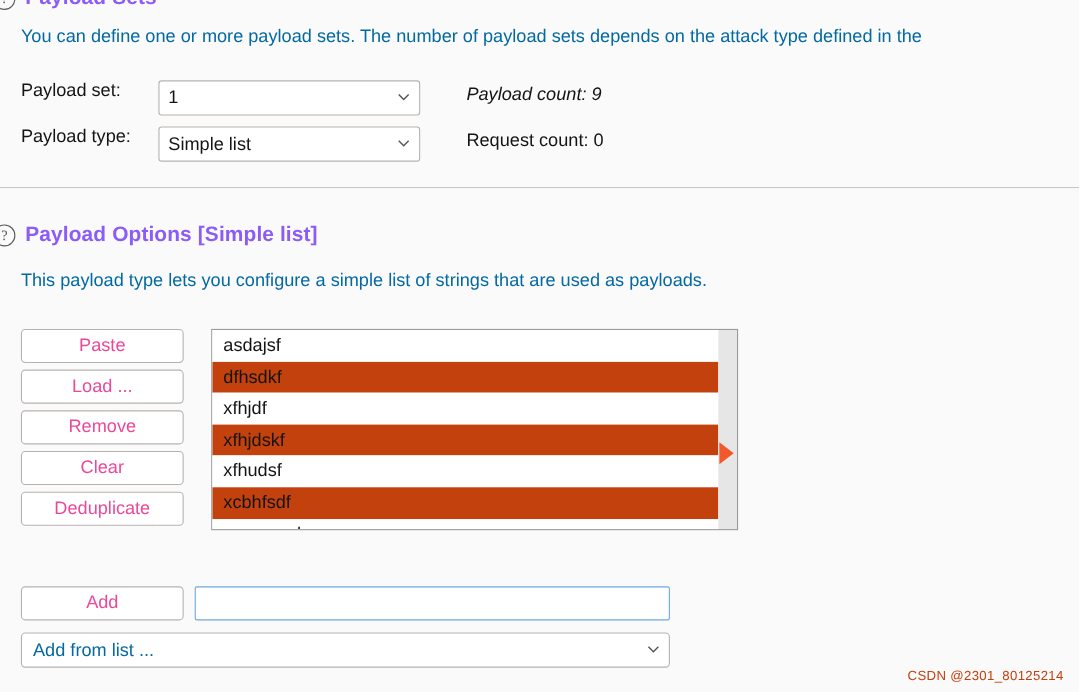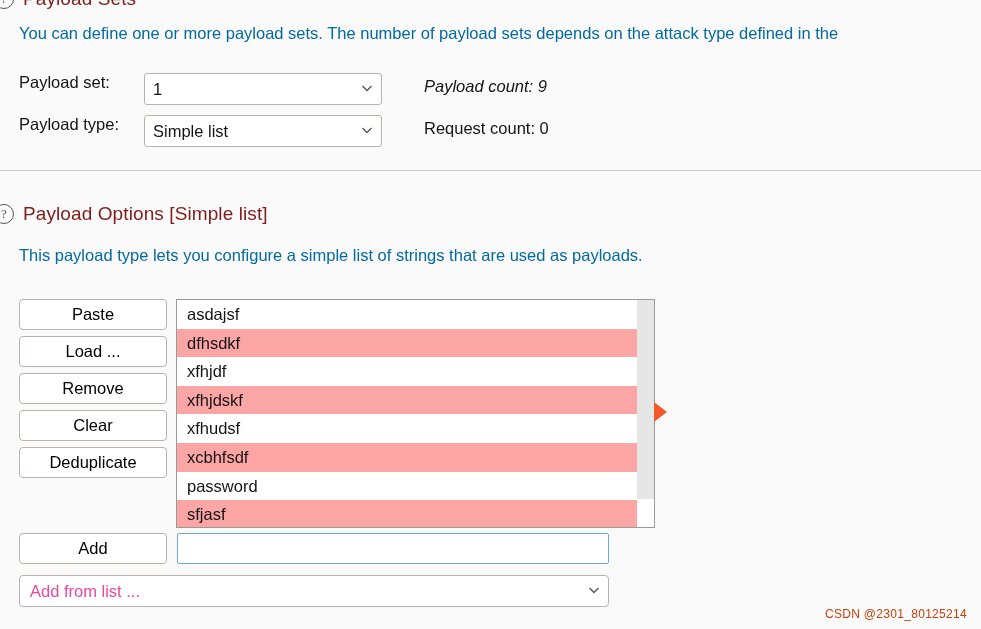--- a/index.html
+++ b/index.html
@@ -47,23 +47,23 @@
     color: #585858;
     font-size: 13px;
     line-height: 17px;
     text-align: center;
     font-family: "Liberation Serif", serif;
     flex: 0 0 auto;
     box-sizing: border-box;
   }
 
   .sec-title {
-    color: #7f1d1d;
+    color: #8b5cf6;
     font-size: 19px;
-    font-weight: normal;
+    font-weight: bold;
     white-space: nowrap;
     letter-spacing: 0.1px;
   }
 
   .sec-desc {
     position: absolute;
     left: 19px;
     font-size: 16.5px;
     color: #0369a1;
     white-space: nowrap;
@@ -145,36 +145,36 @@
     gap: 6px;
   }
 
   .btn {
     height: 31px;
     background: #ffffff;
     border: 1px solid #b8b2ae;
     border-radius: 4px;
     font-family: "Liberation Sans", sans-serif;
     font-size: 16.5px;
-    color: #000000;
+    color: #ec4899;
     text-align: center;
     line-height: 29px;
     box-sizing: border-box;
     cursor: default;
     white-space: nowrap;
     overflow: hidden;
   }
 
   
   .listbox {
     position: absolute;
-    left: 157px;
+    left: 173px;
     top: 0;
     width: 479px;
-    height: 229px;
+    height: 183px;
     background: #ffffff;
     border: 1px solid #9a9a9a;
     box-sizing: border-box;
     overflow: hidden;
   }
   .list-rows {
     position: absolute;
     left: 0;
     top: 0;
     right: 0;
@@ -183,21 +183,21 @@
     height: 28.6px;
     line-height: 28.6px;
     padding-left: 10px;
     font-size: 16.5px;
     color: #141414;
     background: #ffffff;
     white-space: nowrap;
     overflow: hidden;
     box-sizing: border-box;
   }
-  .list-row.alt { background: #fca5a5; }
+  .list-row.alt { background: #c2410c; }
 
   .scrollbar {
     position: absolute;
     right: 0;
     top: 0;
     bottom: 0;
     width: 17px;
     background: #ffffff;
   }
   .scroll-thumb {
@@ -252,21 +252,21 @@
     width: 590px;
     height: 32px;
     background: #ffffff;
     border: 1px solid #b8b2ae;
     border-radius: 4px;
     box-sizing: border-box;
     display: flex;
     align-items: center;
     padding: 0 26px 0 10px;
     font-size: 16.5px;
-    color: #ec4899;
+    color: #0369a1;
     cursor: default;
   }
 
   .watermark {
     position: absolute;
     right: 14px;
     bottom: 8px;
     font-size: 12px;
     color: #c2410c;
     white-space: nowrap;

